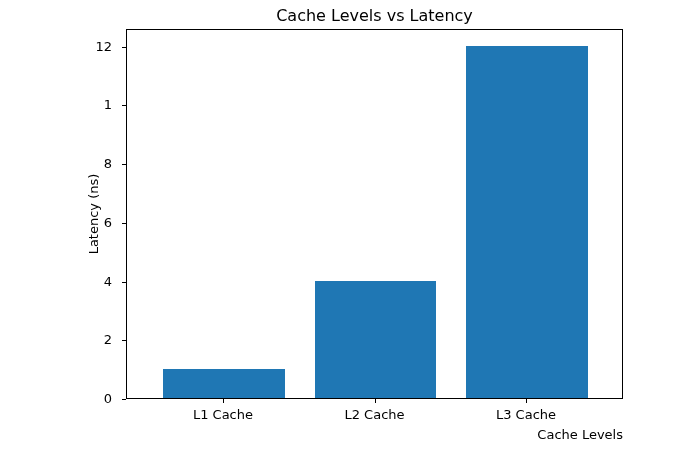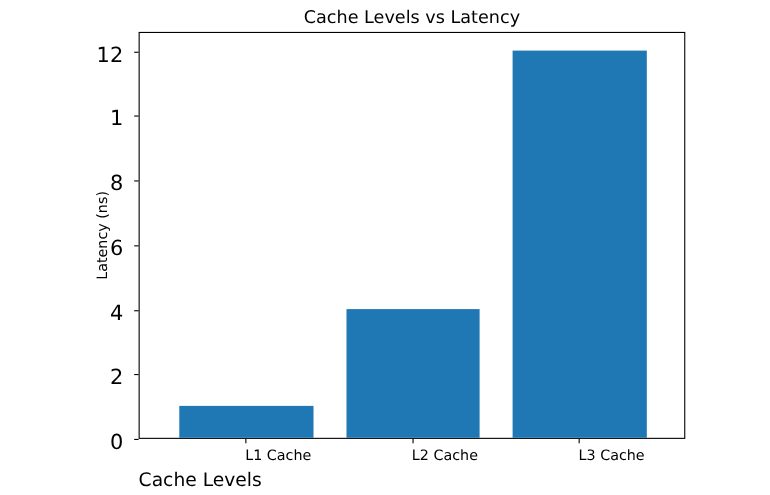--- a/index.html
+++ b/index.html
@@ -3,26 +3,26 @@
 <meta charset="utf-8">
 <style>
   html, body { margin:0; padding:0; background:#ffffff; }
   body { width:700px; height:450px; position:relative; overflow:hidden;
          font-family:"DejaVu Sans", sans-serif; color:#000; }
   .title { position:absolute; left:0; width:749px; top:6px; text-align:center; font-size:16px; }
   .plot { position:absolute; left:126px; top:29px; width:497px; height:370px;
           border:1px solid #000; box-sizing:border-box; }
   .bar { position:absolute; bottom:0; background:#1f77b4; }
   .ytick { position:absolute; left:0; width:126px; height:0; }
-  .ytick .lbl { position:absolute; right:14px; top:-8px; font-size:19px; text-align:right; }
+  .ytick .lbl { position:absolute; right:14px; top:-8px; font-size:13px; text-align:right; }
   .ytick .mark { position:absolute; right:0; top:0; width:4px; height:1px; background:#000; }
   .xtick { position:absolute; top:399px; width:0; }
   .xtick .mark { position:absolute; left:0; top:0; width:1px; height:4px; background:#000; }
-  .xtick .lbl { position:absolute; left:-60px; width:120px; top:8px; text-align:right; font-size:13px; }
-  .xlabel { position:absolute; left:126px; width:497px; top:427px; text-align:left; font-size:17px; }
+  .xtick .lbl { position:absolute; left:-60px; width:120px; top:8px; text-align:center; font-size:13px; }
+  .xlabel { position:absolute; left:126px; width:497px; top:427px; text-align:right; font-size:13px; }
   .ylabel { position:absolute; left:86px; top:214px; font-size:13px; transform-origin:0 0;
             transform:rotate(-90deg) translate(-50%, 0); white-space:nowrap; }
 </style>
 </head>
 <body>
 
 <div class="title">Cache Levels vs Latency</div>
 <div class="plot" id="plot">
     <div class="bar" style="left: 36.3659px; width: 121.22px; height: 29.3651px;"></div>
     <div class="bar" style="left: 187.89px; width: 121.22px; height: 117.46px;"></div>

